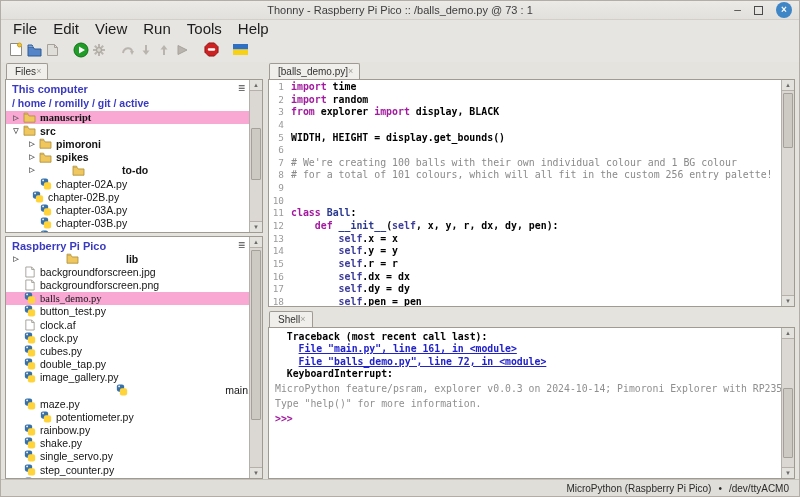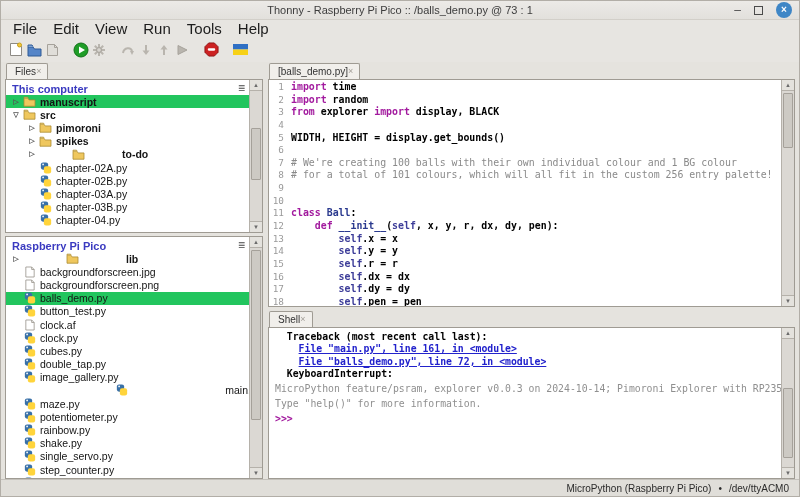--- a/index.html
+++ b/index.html
@@ -36,21 +36,21 @@
   .tab-close{color:#a39f98;font-size:9px;line-height:9px;}
   .panel{background:#fff;border:1px solid #9f9b93;position:relative;overflow:hidden;}
   
   .files-panel{height:154px;flex:none;}
   .pico-panel{flex:1;margin-top:3px;min-height:0;}
   .panel-head{color:#3a3ac0;font-weight:bold;font-size:11px;padding:3px 0 0 6px;white-space:nowrap;}
   .panel-burger{position:absolute;right:17px;top:2px;color:#444;font-size:12px;line-height:12px;}
   .panel-path{color:#3a3ac0;font-weight:bold;font-size:10.5px;padding:2px 0 2px 6px;white-space:nowrap;}
   .tree{font-size:10.5px;color:#141414;}
   .tree-row{height:13.2px;display:flex;align-items:center;white-space:nowrap;}
-  .tree-row.selected{background:#22c55e;}
+  .tree-row.selected{background:#f9a8d4;font-family:Liberation Serif, serif;}
   .tree-row.bold{font-weight:600;}
   .expander{width:12px;flex:none;text-align:center;font-size:7px;color:#555;}
   .tree-icon{width:15px;flex:none;display:flex;align-items:center;justify-content:center;}
   .tree-label{padding-left:3px;}
   
   .scrollbar{position:absolute;top:0;right:0;bottom:0;width:13px;background:#dbd8d3;border-left:1px solid #b5b1aa;}
   .sb-btn{position:absolute;left:0;right:0;height:11px;background:#e4e2dd;border-bottom:1px solid #b5b1aa;
     font-size:6px;color:#6b6b6b;text-align:center;line-height:11px;}
   .sb-btn.bottom{bottom:0;top:auto;border-top:1px solid #b5b1aa;border-bottom:none;}
   .sb-thumb{position:absolute;left:1px;right:1px;background:#cdcac4;border:1px solid #a5a19a;border-radius:1px;}
@@ -184,20 +184,21 @@
       <div class="tabrow">
         <div class="tab">
           <span>Files</span>
           <span class="tab-close">×</span>
         </div>
       </div>
 
       <div class="panel files-panel">
         <div class="panel-head">This computer</div>
         <div class="panel-burger">≡</div>
+        <div class="panel-path">/ home / romilly / git / active</div>
         <div class="tree" id="files-tree">
             <div class="tree-row selected bold" style="padding-left: 4px;">
               <span class="expander">▷</span>
               <span class="tree-icon">
                 <svg width="13" height="11" viewBox="0 0 16 14">
                   <path d="M1 3h5l1.5 2H15v8H1z" fill="#efc75e" stroke="#ab8a30"></path>
                   <path d="M1 3v-1.5h4.5l1 1.5" fill="#f6d77e" stroke="#ab8a30"></path>
                 </svg>
               </span>
               <span class="tree-label">manuscript</span>
@@ -246,21 +247,21 @@
               <span class="expander"></span>
               <span class="tree-icon">
                 <svg width="12" height="12" viewBox="0 0 14 14">
                   <rect x="1" y="0.5" width="8.5" height="8.5" rx="2.5" fill="#3870a8"></rect>
                   <rect x="4.5" y="5" width="8.5" height="8.5" rx="2.5" fill="#ffd43b"></rect>
                   <circle cx="3.6" cy="2.8" r="1" fill="#fff"></circle>
                 </svg>
               </span>
               <span class="tree-label">chapter-02A.py</span>
             </div>
-            <div class="tree-row" style="padding-left: 20px;">
+            <div class="tree-row" style="padding-left: 12px;">
               <span class="expander"></span>
               <span class="tree-icon">
                 <svg width="12" height="12" viewBox="0 0 14 14">
                   <rect x="1" y="0.5" width="8.5" height="8.5" rx="2.5" fill="#3870a8"></rect>
                   <rect x="4.5" y="5" width="8.5" height="8.5" rx="2.5" fill="#ffd43b"></rect>
                   <circle cx="3.6" cy="2.8" r="1" fill="#fff"></circle>
                 </svg>
               </span>
               <span class="tree-label">chapter-02B.py</span>
             </div>
@@ -430,21 +431,21 @@
               <span class="expander"></span>
               <span class="tree-icon">
                 <svg width="12" height="12" viewBox="0 0 14 14">
                   <rect x="1" y="0.5" width="8.5" height="8.5" rx="2.5" fill="#3870a8"></rect>
                   <rect x="4.5" y="5" width="8.5" height="8.5" rx="2.5" fill="#ffd43b"></rect>
                   <circle cx="3.6" cy="2.8" r="1" fill="#fff"></circle>
                 </svg>
               </span>
               <span class="tree-label">maze.py</span>
             </div>
-            <div class="tree-row" style="padding-left: 4px;">
+            <div class="tree-row" style="padding-left: 20px;">
               <span class="expander"></span>
               <span class="tree-icon">
                 <svg width="12" height="12" viewBox="0 0 14 14">
                   <rect x="1" y="0.5" width="8.5" height="8.5" rx="2.5" fill="#3870a8"></rect>
                   <rect x="4.5" y="5" width="8.5" height="8.5" rx="2.5" fill="#ffd43b"></rect>
                   <circle cx="3.6" cy="2.8" r="1" fill="#fff"></circle>
                 </svg>
               </span>
               <span class="tree-label">potentiometer.py</span>
             </div>

